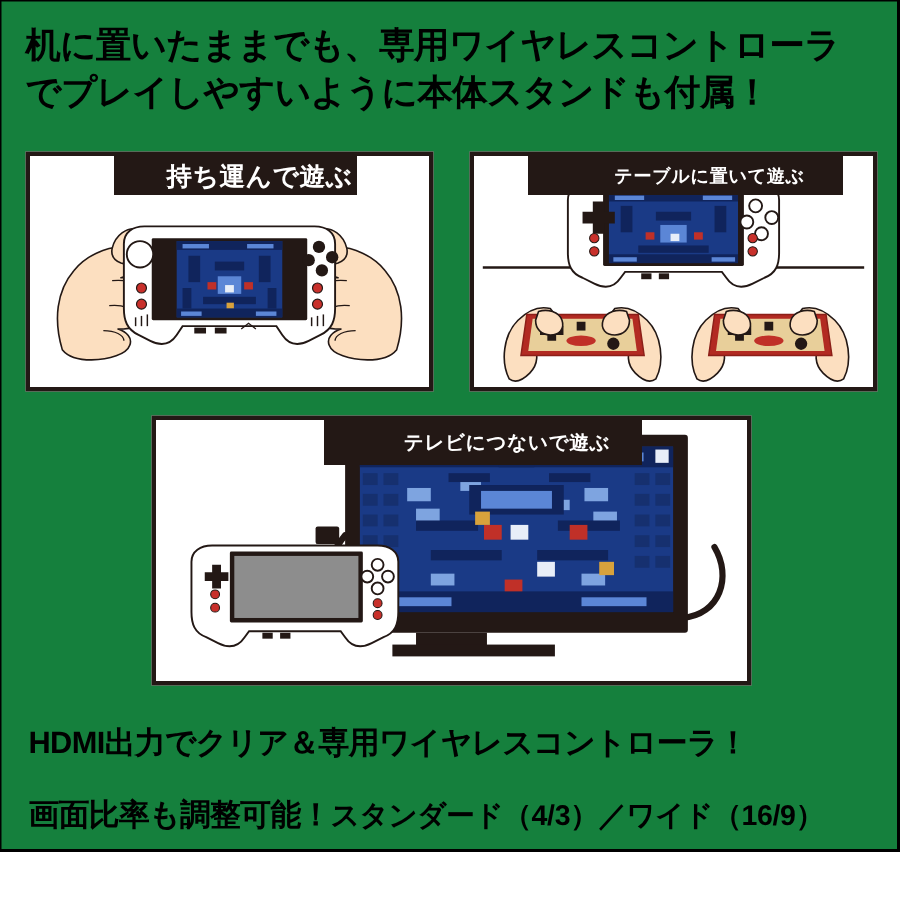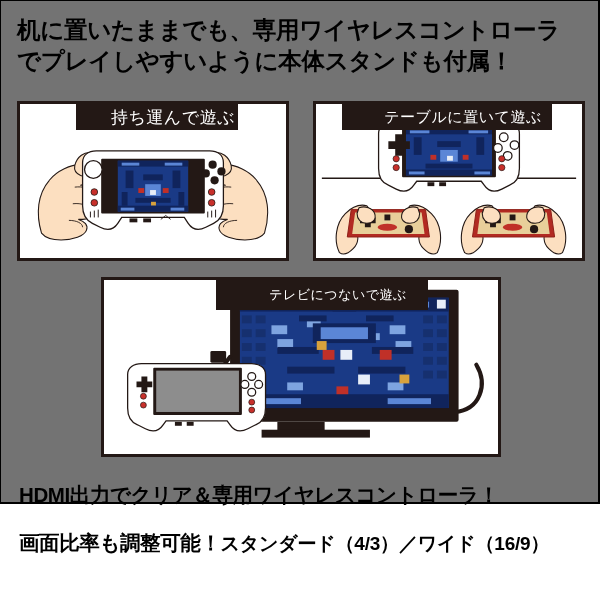--- a/index.html
+++ b/index.html
@@ -7,22 +7,22 @@
 
   html, body {
     width: 600px; height: 600px;
     background: #ffffff;
     font-family: "Liberation Sans", "DejaVu Sans", sans-serif;
     overflow: hidden;
   }
 
   .page {
     position: relative;
-    width: 600px; height: 504px;
-    background: #737373;
+    width: 600px; height: 568px;
+    background: #15803d;
     border-right: 2px solid #000000;
     border-bottom: 2px solid #000000;
     border-top: 1px solid #000000;
     border-left: 1px solid #000000;
   }
 
   
   .headline {
     position: absolute;
     left: 16px; top: 14px;
@@ -40,39 +40,39 @@
     position: absolute;
     background: #ffffff;
     border: 3px solid #231815;
     overflow: hidden;
   }
   .panel-label {
     position: absolute;
     top: 0;
     background: #231815;
     color: #ffffff;
-    font-weight: normal;
+    font-weight: bold;
     text-align: right;
     white-space: nowrap;
     z-index: 6;
     display: flex;
     align-items: center;
     justify-content: center;
     letter-spacing: 0.5px;
     padding-left: 32px;
   }
   .scene { position: absolute; inset: 0; }
 
   
   #panel-handheld { left: 16px;  top: 100px; width: 272px; height: 160px; }
   #panel-table    { left: 312px; top: 100px; width: 272px; height: 160px; }
   #panel-tv       { left: 100px; top: 276px; width: 400px; height: 180px; }
 
   #panel-handheld .panel-label { left: 56px;  width: 162px; height: 26px; font-size: 17px; }
-  #panel-table    .panel-label { left: 26px;  width: 210px; height: 26px; font-size: 15px; }
+  #panel-table    .panel-label { left: 36px;  width: 210px; height: 26px; font-size: 12px; }
   #panel-tv       .panel-label { left: 112px;  width: 212px; height: 30px; font-size: 13px; }
 
   
   .footer { position: absolute; left: 18px; color: #000; font-weight: bold; }
   #footer-line1 { top: 480px; font-size: 20.5px; letter-spacing: -0.4px; }
   #footer-line2 { top: 528px; font-size: 20.5px; letter-spacing: -0.4px; display:flex; align-items:baseline; }
   #footer-line2 .small { font-size: 19px; letter-spacing: -0.2px; }
 
   
   .skin  { fill: #fcdfc0; stroke: #231815; stroke-width: 1.1; stroke-linejoin: round; }

